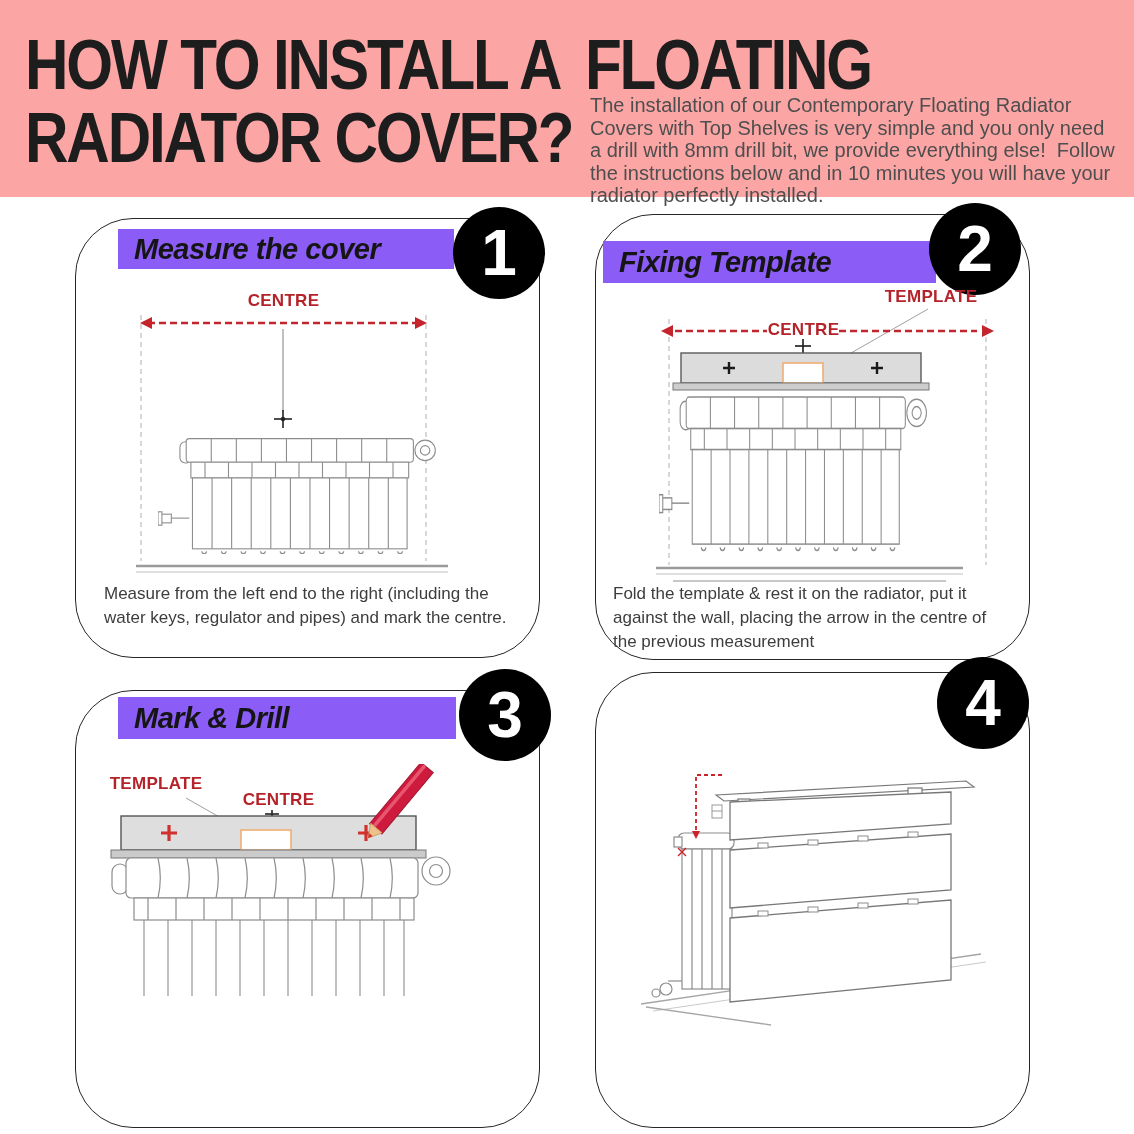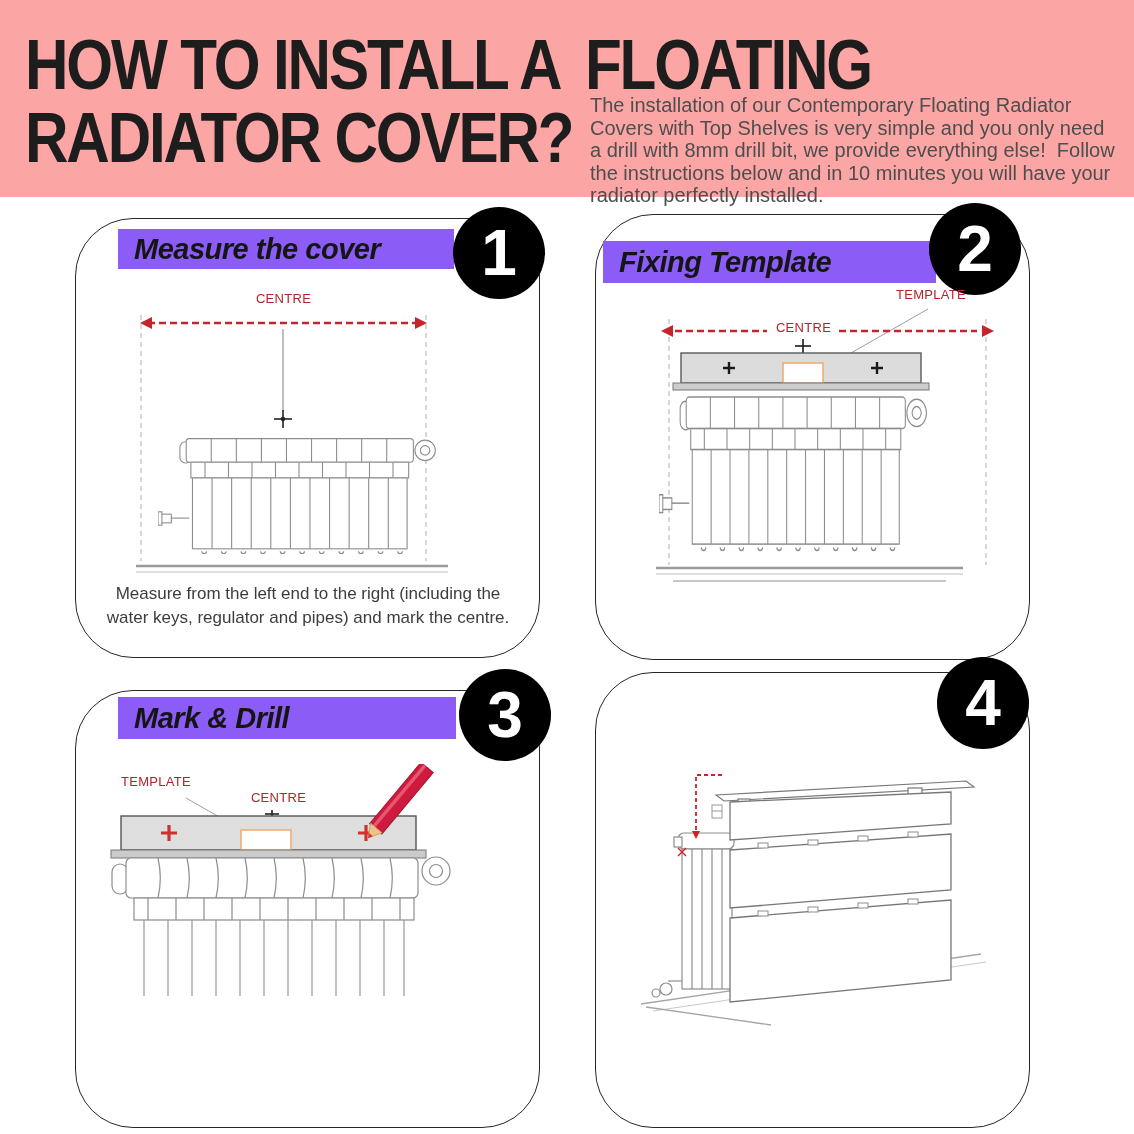--- a/index.html
+++ b/index.html
@@ -38,24 +38,24 @@
   .num2{left:333px;top:-12px}
   .num3{left:383px;top:-22px}
   .num4{left:341px;top:-16px}
 
   .art{position:absolute}
   .art1{left:20px;top:70px;width:420px;height:300px}
   .art2{left:5px;top:76px;width:425px;height:300px}
   .art3{left:10px;top:73px;width:445px;height:240px}
   .art4{left:12px;top:58px;width:415px;height:310px}
 
-  .lbl{position:absolute;color:#b5232a;font-weight:400;font-size:13px;text-align:center;
+  .lbl{position:absolute;color:#b5232a;font-weight:700;font-size:17px;text-align:center;
        letter-spacing:.3px;white-space:nowrap}
 
-  .cap{position:absolute;text-align:center;font-size:17px;line-height:24px;color:#3d3d3d}
+  .cap{position:absolute;text-align:left;font-size:17px;line-height:24px;color:#3d3d3d}
   .cap1{left:28px;top:363px;width:408px}
   .cap2{left:17px;top:367px;width:400px}
   .cap3{left:16px;top:306px;width:432px}
   .cap4{left:7px;top:380px;width:420px}
 </style>
 </head>
 <body>
 
 <div class="page">
 
@@ -151,20 +151,21 @@
           <rect x="72" y="92" width="256" height="7" fill="#cdcdcd" stroke="#777" stroke-width="1"></rect>
         </g>
         <use href="#radsym" x="58" y="104" width="272" height="168"></use>
         <g>
           <line x1="55" y1="277" x2="362" y2="277" stroke="#9a9a9a" stroke-width="2.4"></line>
           <line x1="55" y1="283" x2="362" y2="283" stroke="#c0c0c0" stroke-width="1.2"></line>
           <line x1="72" y1="290" x2="345" y2="290" stroke="#b5b5b5" stroke-width="1.6"></line>
         </g>
       </svg>
     </div>
+    <p class="cap cap2">Fold the template &amp; rest it on the radiator, put it against the wall, placing the arrow in the centre of the previous measurement</p>
   </section>
 
   <section class="box box3">
     <div class="bar bar3">
       <span>Mark &amp; Drill</span>
     </div>
     <div class="num num3">3</div>
     <div class="art art3">
       <span class="lbl" style="left:20px;top:10px;width:100px">TEMPLATE</span>
       <span class="lbl" style="left:150px;top:26px;width:85px">CENTRE</span>

